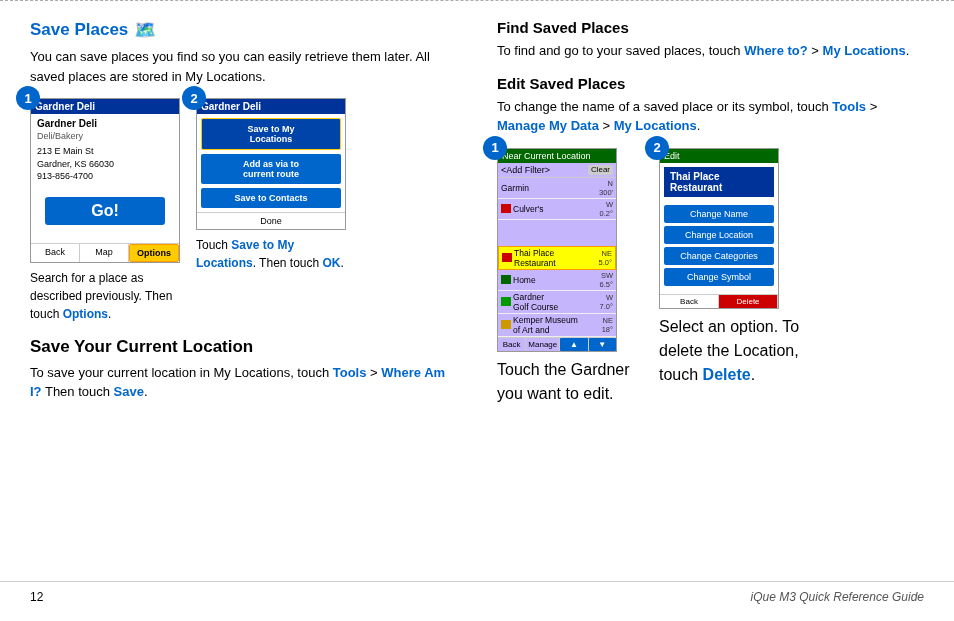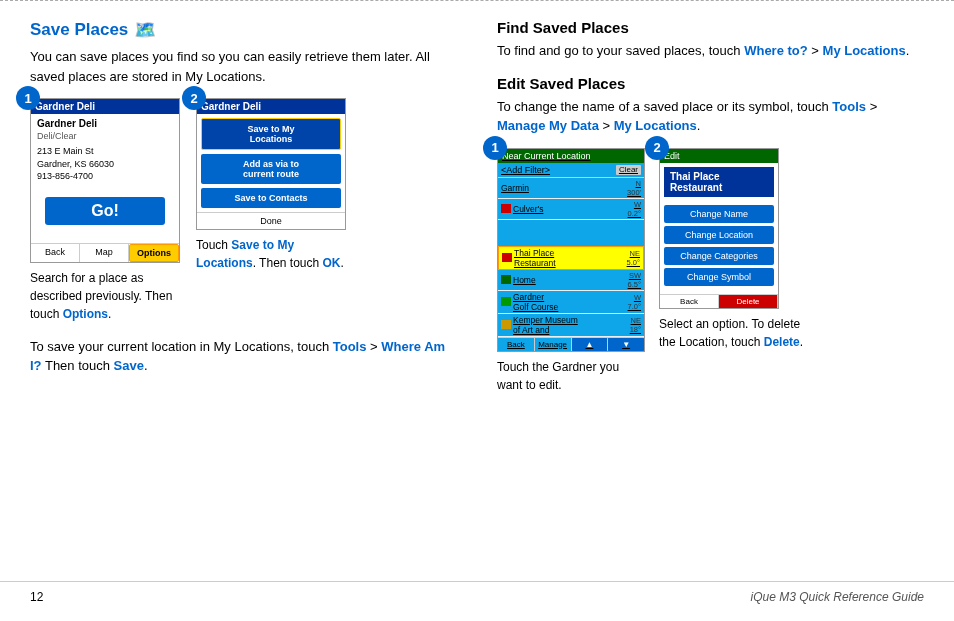--- a/index.html
+++ b/index.html
@@ -237,25 +237,24 @@
 
     .edit-screenshots {
       display: flex;
       gap: 14px;
       margin-top: 10px;
       align-items: flex-start;
     }
 
     
     .edit-screen1 {
-      width: 148px;
+      width: 120px;
       border: 1px solid #999;
-      background: #0ea5e9;
-      font-size: 9px;
-      text-decoration: underline;
+      background: #c4b5fd;
+      font-size: 9px;
     }
 
     .edit-screen1 .title-bar {
       background: #006600;
       color: #fff;
       padding: 2px 4px;
       font-size: 9px;
       display: flex;
       justify-content: space-between;
     }
@@ -373,21 +372,21 @@
       font-size: 8px;
       border-right: 1px solid #ccc;
     }
 
     .edit-screen2 .bottom-bar2 .del-btn {
       background: #cc0000;
       color: #fff;
     }
 
     .edit-caption {
-      font-size: 12px;
+      font-size: 16px;
       line-height: 1.5;
       margin-top: 6px;
       max-width: 148px;
     }
 
     
     .page-footer {
       border-top: 1px solid #ccc;
       display: flex;
       justify-content: space-between;
@@ -420,21 +419,21 @@
 
         <div class="screenshots-row">
 
           <div class="screenshot-block">
             <div class="screen-wrap">
               <div class="circle-num">1</div>
               <div class="screen1">
                 <div class="title-bar">Gardner Deli</div>
                 <div class="content">
                   <div class="place-name">Gardner Deli</div>
-                  <div class="place-type">Deli/Clear</div>
+                  <div class="place-type">Deli/Bakery</div>
                   <div class="address">213 E Main St<br>Gardner, KS 66030<br>913-856-4700</div>
                   <div class="go-btn">Go!</div>
                 </div>
                 <div class="bottom-bar">
                   <span>Back</span>
                   <span>Map</span>
                   <span>Options</span>
                 </div>
               </div>
             </div>
@@ -457,20 +456,23 @@
               </div>
             </div>
             <div class="caption">
               <span>Touch </span><span class="link-blue">Save to My Locations</span><span>. Then touch </span><span class="link-blue">OK</span><span>.</span>
             </div>
           </div>
         </div>
       </div>
 
       <div class="save-current">
+        <h2 class="section-title">
+          <span style="color:#000;">Save Your Current Location</span>
+        </h2>
         <p class="section-body">
           <span>To save your current location in My Locations, touch </span><span class="link-blue">Tools</span><span> &gt; </span><span class="link-blue">Where Am I?</span><span> Then touch </span><span class="link-blue">Save</span><span>.</span>
         </p>
       </div>
     </div>
 
     <div class="right-col">
 
       <div class="find-saved">
         <h2>Find Saved Places</h2>

